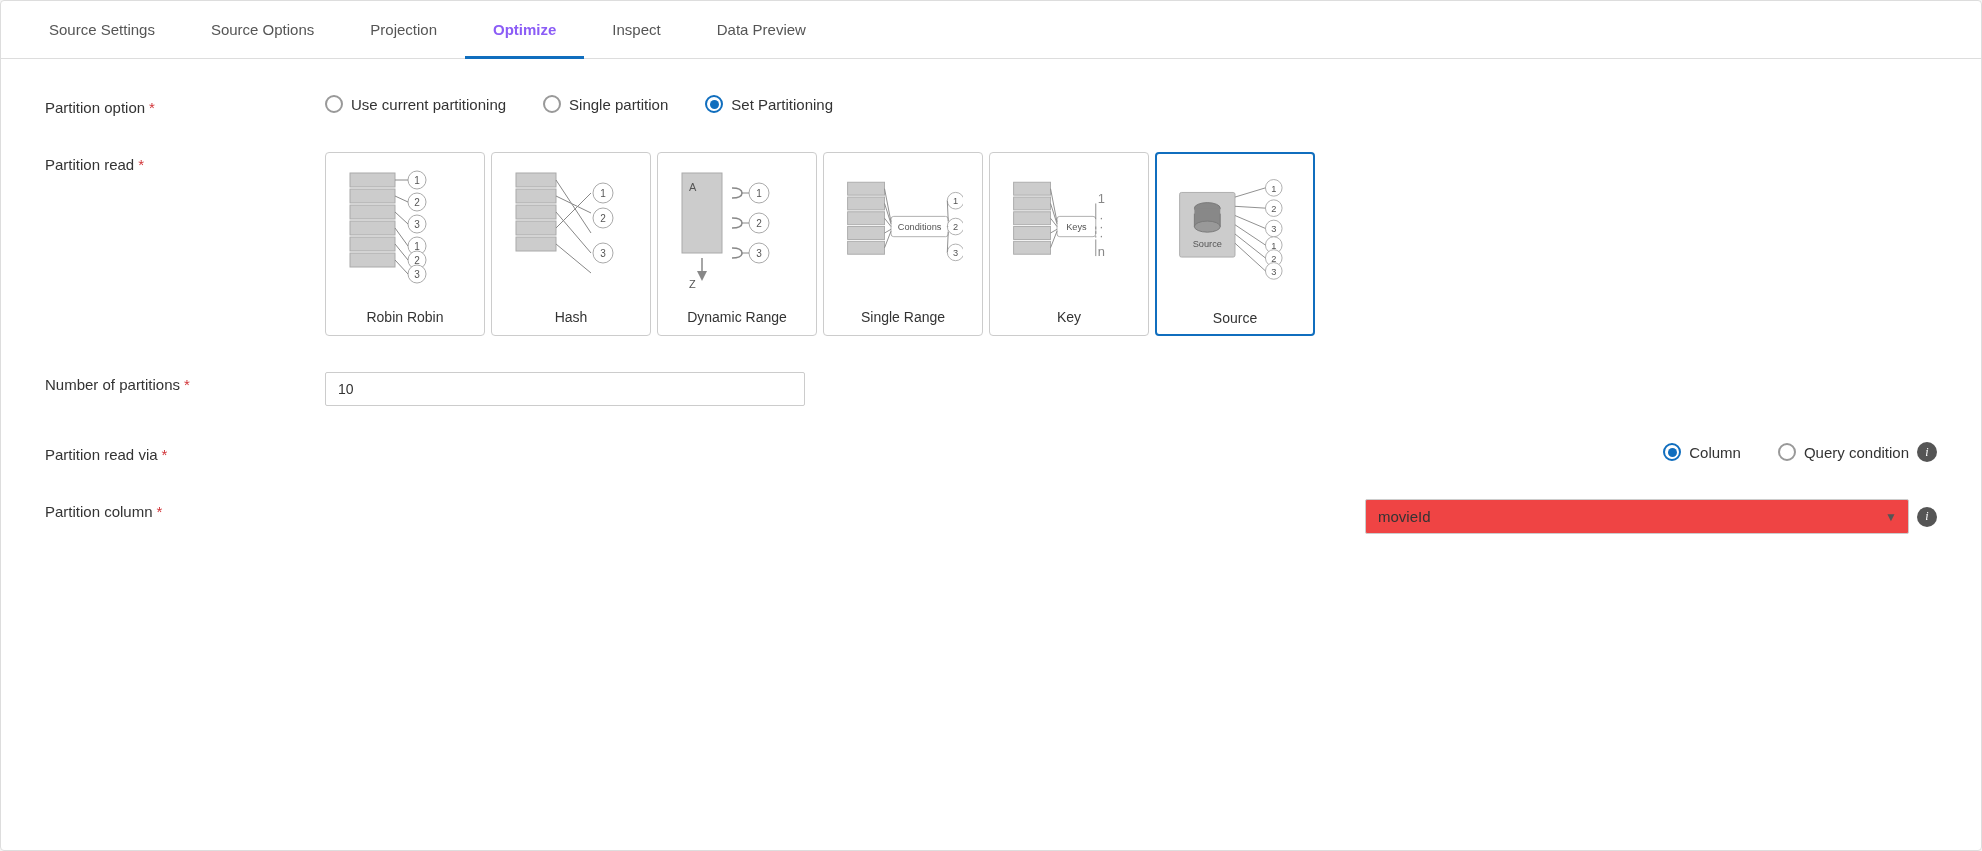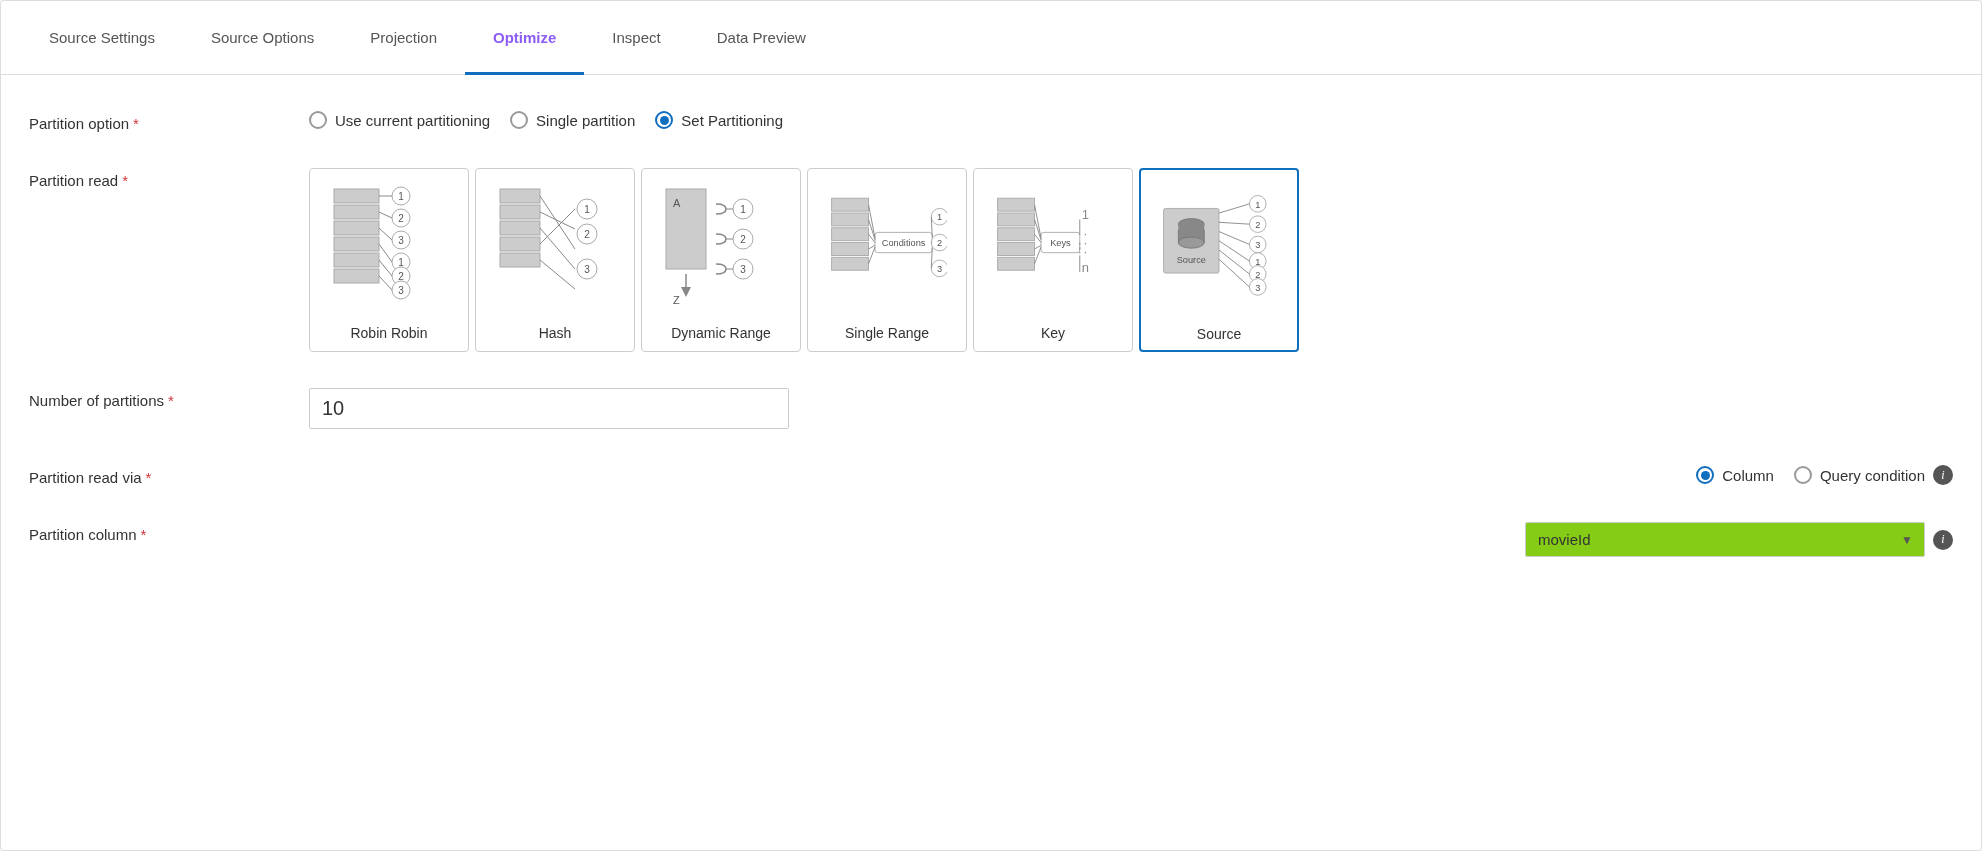--- a/index.html
+++ b/index.html
@@ -16,21 +16,21 @@
       width: 1982px;
       min-height: 851px;
     }
     
     .tabs {
       display: flex;
       border-bottom: 1px solid #ddd;
       padding: 0 20px;
     }
     .tab {
-      padding: 28px 28px;
+      padding: 20px 28px;
       cursor: pointer;
       color: #555;
       font-size: 15px;
       position: relative;
       white-space: nowrap;
     }
     .tab.active {
       color: #8b5cf6;
       font-weight: 700;
     }
@@ -38,21 +38,21 @@
       content: '';
       position: absolute;
       bottom: -1px;
       left: 0;
       right: 0;
       height: 3px;
       background: #106ebe;
     }
     
     .content {
-      padding: 36px 28px;
+      padding: 36px 44px;
     }
     .form-row {
       display: flex;
       align-items: flex-start;
       margin-bottom: 36px;
     }
     .form-label {
       width: 280px;
       font-size: 15px;
       color: #333;
@@ -63,21 +63,21 @@
       color: #d13438;
       margin-left: 4px;
     }
     .form-control {
       flex: 1;
     }
     
     .radio-group {
       display: flex;
       align-items: center;
-      gap: 20px;
+      gap: 37px;
       flex-wrap: wrap;
     }
     .radio-option {
       display: flex;
       align-items: center;
       gap: 8px;
       cursor: pointer;
       font-size: 15px;
     }
     .radio-circle {
@@ -136,21 +136,21 @@
     
     .diagram-svg {
       width: 120px;
       height: 140px;
     }
     
     .text-input {
       border: 1px solid #ccc;
       border-radius: 2px;
       padding: 8px 12px;
-      font-size: 20px;
+      font-size: 14px;
       width: 480px;
       outline: none;
       color: #333;
     }
     
     .info-icon {
       width: 20px;
       height: 20px;
       border-radius: 50%;
       background: #555;
@@ -168,23 +168,23 @@
     
     .select-wrapper {
       position: relative;
       display: inline-block;
     }
     .select-field {
       border: 1px solid #ccc;
       border-radius: 2px;
       padding: 8px 40px 8px 12px;
       font-size: 15px;
-      width: 400px;
+      width: 544px;
       appearance: none;
-      background: #84cc16;
+      background: #ef4444;
       cursor: pointer;
       color: #333;
       outline: none;
     }
     .select-arrow {
       position: absolute;
       right: 12px;
       top: 50%;
       transform: translateY(-50%);
       pointer-events: none;

